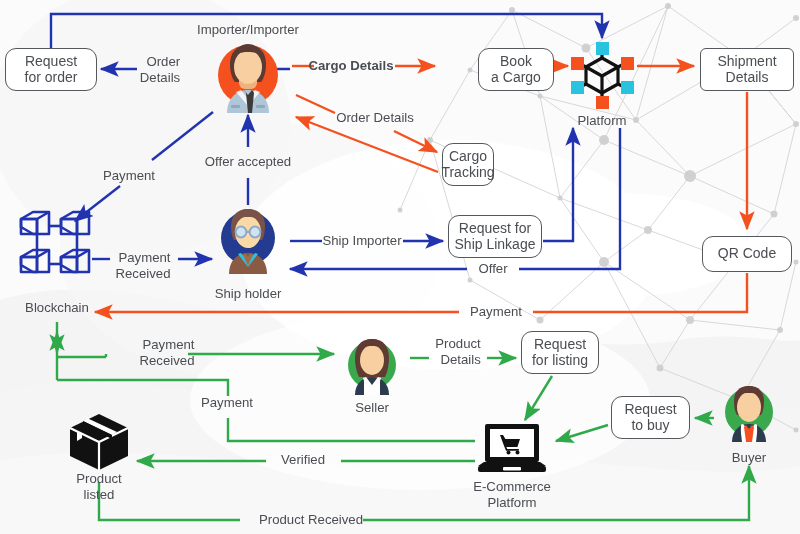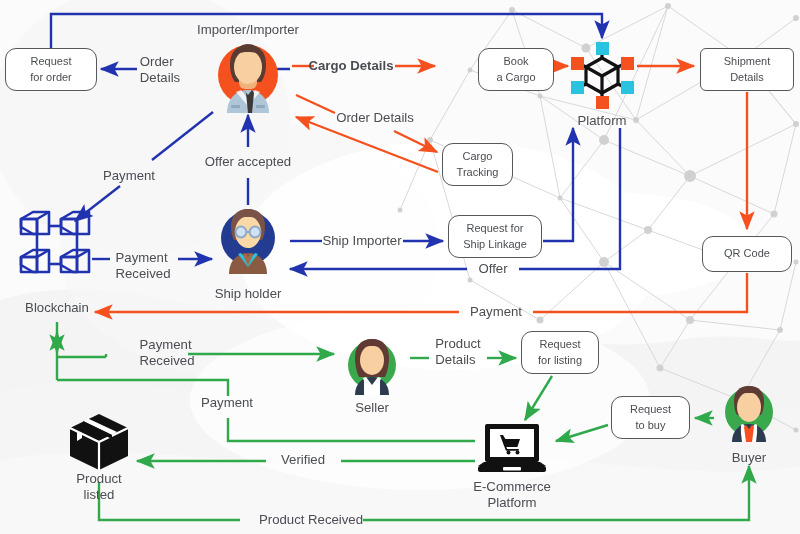--- a/index.html
+++ b/index.html
@@ -13,34 +13,34 @@
   #nodes{pointer-events:none;}
   .node{position:absolute;pointer-events:auto;}
 
   
   .rbox{
     position:absolute;
     border:1.4px solid #55585c;
     border-radius:11px;
     background:#ffffff;
     color:#4a4d52;
-    font-size:11px;
+    font-size:14px;
     line-height:15.5px;
     display:flex;align-items:center;justify-content:center;
     text-align:center;
     box-sizing:border-box;
     white-space:pre-line;
   }
   
   .elab{
     position:absolute;
     color:#4a4d52;
     font-size:13.2px;
     line-height:15.5px;
-    text-align:left;
+    text-align:right;
     white-space:pre-line;
     transform:translate(-50%,-50%);
     background:transparent;
   }
   
   .cap{
     position:absolute;
     color:#4a4d52;
     font-size:13.2px;
     line-height:15.5px;
@@ -339,21 +339,21 @@
       <path d="M19,11 L48,25 L48,29 L19,15.5 Z" fill="#111111"></path>
       <path d="M13,21 L13,31 L18,28 L18,23.5 Z" fill="#ffffff"></path>
     </svg>
 
     <div class="rbox node" style="left:5px;top:48px;width:92px;height:43px;">Request
 for order</div>
     <div class="rbox node" style="left:440px;top:48px;width:76px;height:43px;margin-left:38px;">Book
 a Cargo</div>
     <div class="rbox node" style="left:700px;top:48px;width:94px;height:43px;border-radius:6px;">Shipment
 Details</div>
-    <div class="rbox node" style="left:442px;top:143px;width:71px;height:43px;">Cargo
+    <div class="rbox node" style="left:442px;top:143px;width:52px;height:43px;">Cargo
 Tracking</div>
     <div class="rbox node" style="left:448px;top:215px;width:94px;height:43px;">Request for
 Ship Linkage</div>
     <div class="rbox node" style="left:702px;top:236px;width:90px;height:36px;">QR Code</div>
     <div class="rbox node" style="left:521px;top:331px;width:78px;height:43px;">Request
 for listing</div>
     <div class="rbox node" style="left:611px;top:396px;width:79px;height:43px;">Request
 to buy</div>
 
     <div class="elab node" style="left:160px;top:69px;">Order

